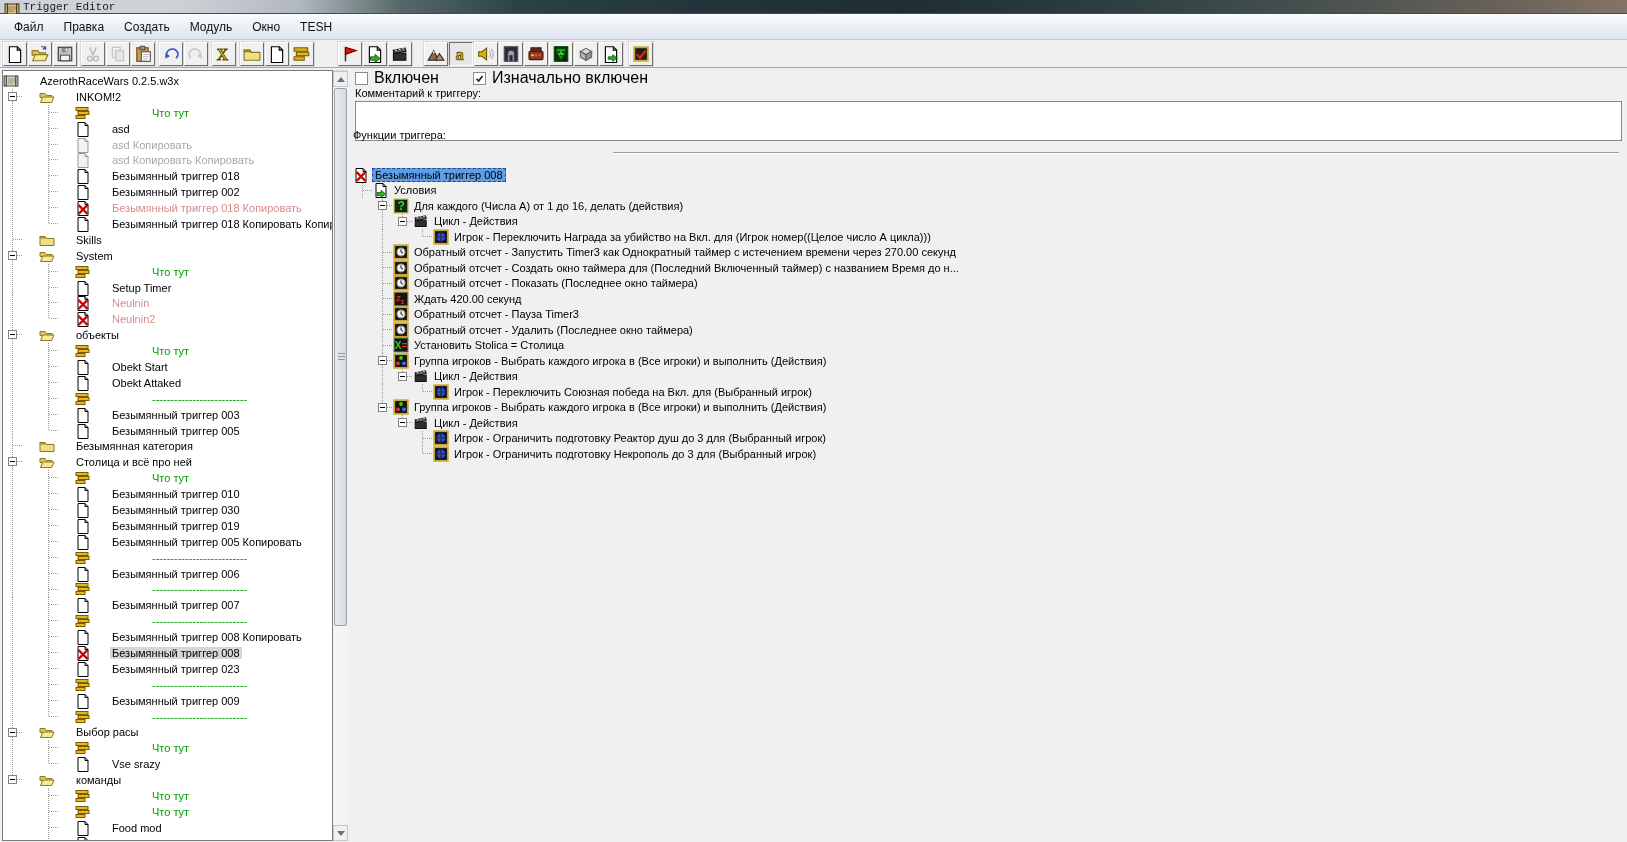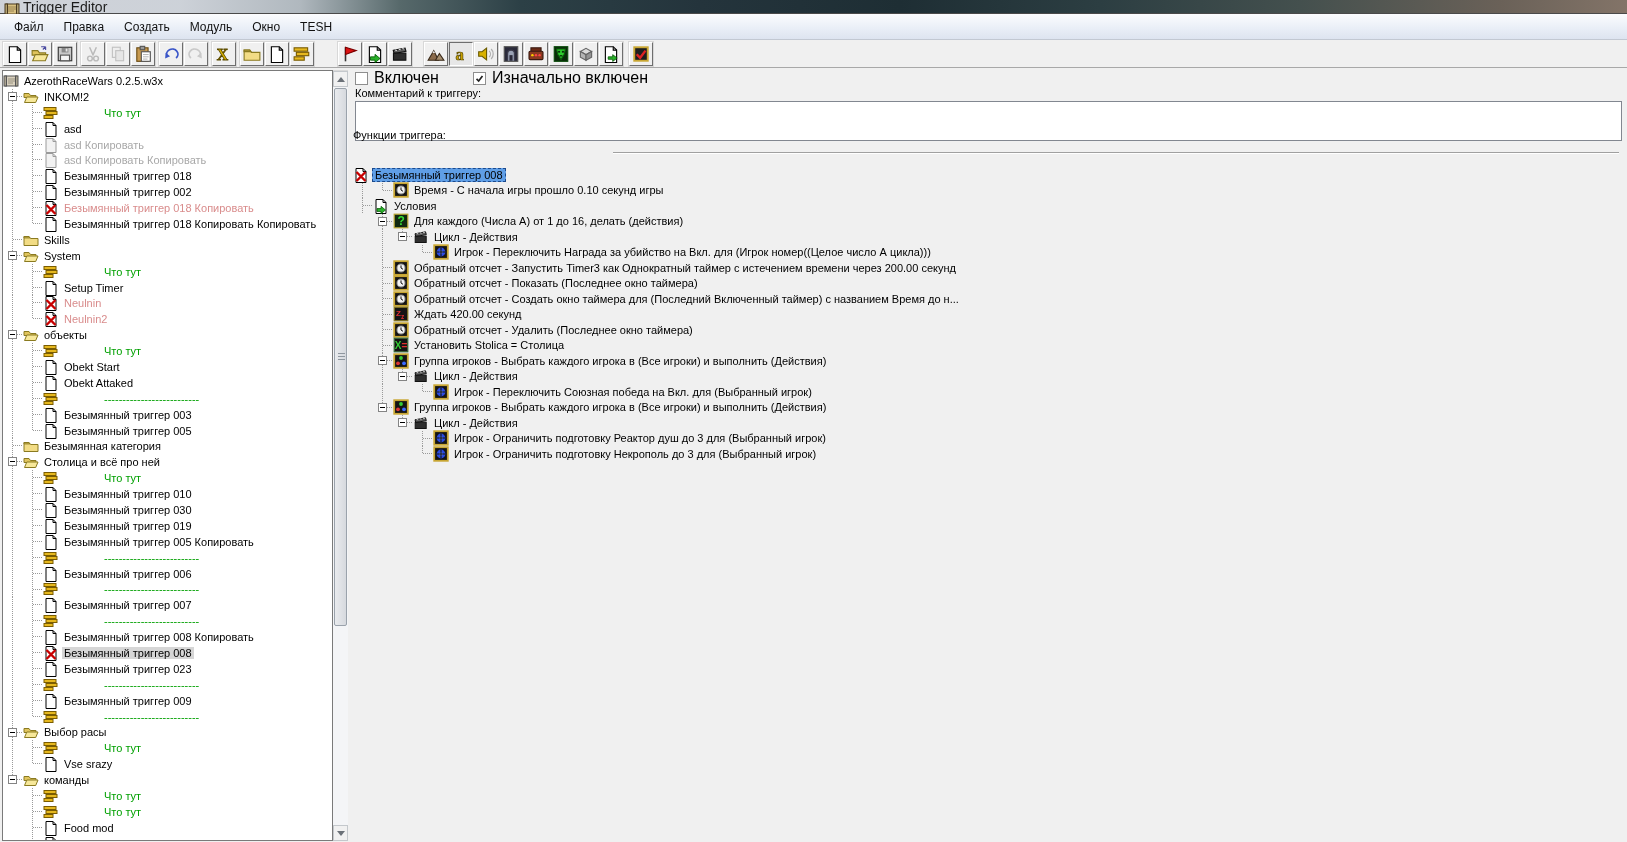--- a/index.html
+++ b/index.html
@@ -10,21 +10,21 @@
   .titlebar{
     position:absolute; left:0; top:0; width:1627px; height:14px;
     display:flex; align-items:center; gap:4px; padding-left:4px;
     background:
       linear-gradient(90deg,
         rgba(205,209,216,.95) 0px, rgba(203,208,215,.95) 180px, rgba(160,170,178,.8) 300px,
         rgba(70,90,92,.9) 400px, #2c4046 520px, #24343c 700px, #1e2e34 900px,
         #2c3e42 1100px, #44504e 1300px, #6a6158 1500px, #837468 1627px);
     border-bottom:1px solid #4a4a4a;
   }
-  .titlebar .ttext{ color:#1c1c1c; font-size:14px; }
+  .titlebar .ttext{ color:#1c1c1c; font-size:11px;font-family:Liberation Mono, monospace; }
 
   
   .menubar{
     position:absolute; left:0; top:14px; width:1627px; height:26px;
     background:linear-gradient(#fbfcfe,#eaeff7 55%,#dde4f0);
     border-bottom:1px solid #c2c8d2;
     display:flex; align-items:center; padding-left:4px;
   }
   .menuitem{ padding:0 10px; height:22px; line-height:22px; font-size:12px; color:#111; }
 
@@ -82,21 +82,21 @@
     background:#fff; border:1px solid #828790; font-family:"Liberation Sans",sans-serif; font-size:11px; padding:2px 4px;
   }
   .functions-label{ position:absolute; left:5px; top:61px; font-size:11px; }
   .groove{ position:absolute; left:265px; right:8px; top:84px; height:2px;
     border-top:1px solid #a0a0a0; border-bottom:1px solid #ffffff; }
 
   .func-tree{ position:absolute; left:5px; top:99px; width:1270px; height:671px; overflow:hidden; }
 
   
   .trow{ display:flex; align-items:center; white-space:nowrap; }
-  .trow-l{ height:15.9px; } .trow-r{ height:15.5px; }
+  .trow-l{ height:15.9px;gap:16px; } .trow-r{ height:15.5px; }
   .tcell{ position:relative; width:20px; height:100%; flex:none; }
   .vfull,.vtop,.vbot{ position:absolute; left:9px; width:1px;
     background:repeating-linear-gradient(to bottom,#9a9a9a 0 1px,transparent 1px 2px); }
   .vfull{ top:0; bottom:0; } .vtop{ top:0; height:8px; }
   .hstub{ position:absolute; left:10px; right:0; top:7px; height:1px;
     background:repeating-linear-gradient(to right,#9a9a9a 0 1px,transparent 1px 2px); }
   .exp{ position:absolute; left:5px; top:3px; width:9px; height:9px; background:#fff; border:1px solid #848484; }
   .exp::after{ content:""; position:absolute; left:1px; right:1px; top:3px; height:1px; background:#000; }
   .ticon{ width:16px; height:16px; flex:none; margin-right:3px; }
   .ticon svg{ width:16px; height:16px; display:block; }
@@ -1110,37 +1110,20 @@
               <path d="M3 1.5h7l3 3v11H3z" fill="#fff" stroke="#000"></path>
               <path d="M10 1.5v3h3" fill="none" stroke="#000"></path>
               <path d="M3.5 5l9 9M12.5 5l-9 9" stroke="#c80000" stroke-width="2.4"></path>
             </svg>
           </span>
           <span class="tlabel sel-blue">Безымянный триггер 008</span>
         </div>
         <div class="trow trow-r">
           <span class="tcell">
             <span class="vfull"></span>
-          </span>
-          <span class="tcell">
-            <span class="vtop"></span>
-            <span class="hstub"></span>
-          </span>
-          <span class="ticon">
-            <svg viewBox="0 0 16 16">
-              <rect x="1.2" y="1.2" width="13.6" height="13.6" fill="#141414" stroke="#c8a632" stroke-width="1.8"></rect>
-              <circle cx="8" cy="8" r="4.1" fill="#f2f2f2" stroke="#777"></circle>
-              <path d="M8 8V5.4M8 8l2 1.3" stroke="#111" stroke-width="1"></path>
-            </svg>
-          </span>
-          <span class="tlabel">Время - С начала игры прошло 0.10 секунд игры</span>
-        </div>
-        <div class="trow trow-r">
-          <span class="tcell">
-            <span class="vfull"></span>
             <span class="hstub"></span>
           </span>
           <span class="ticon">
             <svg viewBox="0 0 16 16">
               <path d="M3 1.5h7l3 3v11H3z" fill="#fff" stroke="#000"></path>
               <path d="M10 1.5v3h3" fill="none" stroke="#000"></path>
               <path d="M4 10.5h4v-2.2l4.5 3.7L8 15.7v-2.2H4z" fill="#2ab02a" stroke="#005500" stroke-width="0.7"></path>
             </svg>
           </span>
           <span class="tlabel">Условия</span>
@@ -1205,66 +1188,81 @@
             <span class="vfull"></span>
             <span class="hstub"></span>
           </span>
           <span class="ticon">
             <svg viewBox="0 0 16 16">
               <rect x="1.2" y="1.2" width="13.6" height="13.6" fill="#141414" stroke="#c8a632" stroke-width="1.8"></rect>
               <circle cx="8" cy="8" r="4.1" fill="#f2f2f2" stroke="#777"></circle>
               <path d="M8 8V5.4M8 8l2 1.3" stroke="#111" stroke-width="1"></path>
             </svg>
           </span>
-          <span class="tlabel">Обратный отсчет - Запустить Timer3 как Однократный таймер с истечением времени через 200.00 секунд</span>
+          <span class="tlabel">Обратный отсчет - Запустить Timer3 как Однократный таймер с истечением времени через 270.00 секунд</span>
         </div>
         <div class="trow trow-r">
           <span class="tcell"></span>
           <span class="tcell">
             <span class="vfull"></span>
             <span class="hstub"></span>
           </span>
           <span class="ticon">
             <svg viewBox="0 0 16 16">
               <rect x="1.2" y="1.2" width="13.6" height="13.6" fill="#141414" stroke="#c8a632" stroke-width="1.8"></rect>
               <circle cx="8" cy="8" r="4.1" fill="#f2f2f2" stroke="#777"></circle>
               <path d="M8 8V5.4M8 8l2 1.3" stroke="#111" stroke-width="1"></path>
             </svg>
           </span>
-          <span class="tlabel">Обратный отсчет - Показать (Последнее окно таймера)</span>
+          <span class="tlabel">Обратный отсчет - Создать окно таймера для (Последний Включенный таймер) с названием Время до н...</span>
         </div>
         <div class="trow trow-r">
           <span class="tcell"></span>
           <span class="tcell">
             <span class="vfull"></span>
             <span class="hstub"></span>
           </span>
           <span class="ticon">
             <svg viewBox="0 0 16 16">
               <rect x="1.2" y="1.2" width="13.6" height="13.6" fill="#141414" stroke="#c8a632" stroke-width="1.8"></rect>
               <circle cx="8" cy="8" r="4.1" fill="#f2f2f2" stroke="#777"></circle>
               <path d="M8 8V5.4M8 8l2 1.3" stroke="#111" stroke-width="1"></path>
             </svg>
           </span>
-          <span class="tlabel">Обратный отсчет - Создать окно таймера для (Последний Включенный таймер) с названием Время до н...</span>
+          <span class="tlabel">Обратный отсчет - Показать (Последнее окно таймера)</span>
         </div>
         <div class="trow trow-r">
           <span class="tcell"></span>
           <span class="tcell">
             <span class="vfull"></span>
             <span class="hstub"></span>
           </span>
           <span class="ticon">
             <svg viewBox="0 0 16 16">
               <rect x="1.2" y="1.2" width="13.6" height="13.6" fill="#141414" stroke="#8a7a20" stroke-width="1.2"></rect>
               <text x="3" y="9.5" fill="#e03030" font-size="8" font-weight="bold" font-family="Liberation Sans,sans-serif">Z</text>
               <text x="8" y="13" fill="#e03030" font-size="6.5" font-weight="bold" font-family="Liberation Sans,sans-serif">z</text>
             </svg>
           </span>
           <span class="tlabel">Ждать 420.00 секунд</span>
+        </div>
+        <div class="trow trow-r">
+          <span class="tcell"></span>
+          <span class="tcell">
+            <span class="vfull"></span>
+            <span class="hstub"></span>
+          </span>
+          <span class="ticon">
+            <svg viewBox="0 0 16 16">
+              <rect x="1.2" y="1.2" width="13.6" height="13.6" fill="#141414" stroke="#c8a632" stroke-width="1.8"></rect>
+              <circle cx="8" cy="8" r="4.1" fill="#f2f2f2" stroke="#777"></circle>
+              <path d="M8 8V5.4M8 8l2 1.3" stroke="#111" stroke-width="1"></path>
+            </svg>
+          </span>
+          <span class="tlabel">Обратный отсчет - Пауза Timer3</span>
         </div>
         <div class="trow trow-r">
           <span class="tcell"></span>
           <span class="tcell">
             <span class="vfull"></span>
             <span class="hstub"></span>
           </span>
           <span class="ticon">
             <svg viewBox="0 0 16 16">
               <rect x="1.2" y="1.2" width="13.6" height="13.6" fill="#141414" stroke="#c8a632" stroke-width="1.8"></rect>

